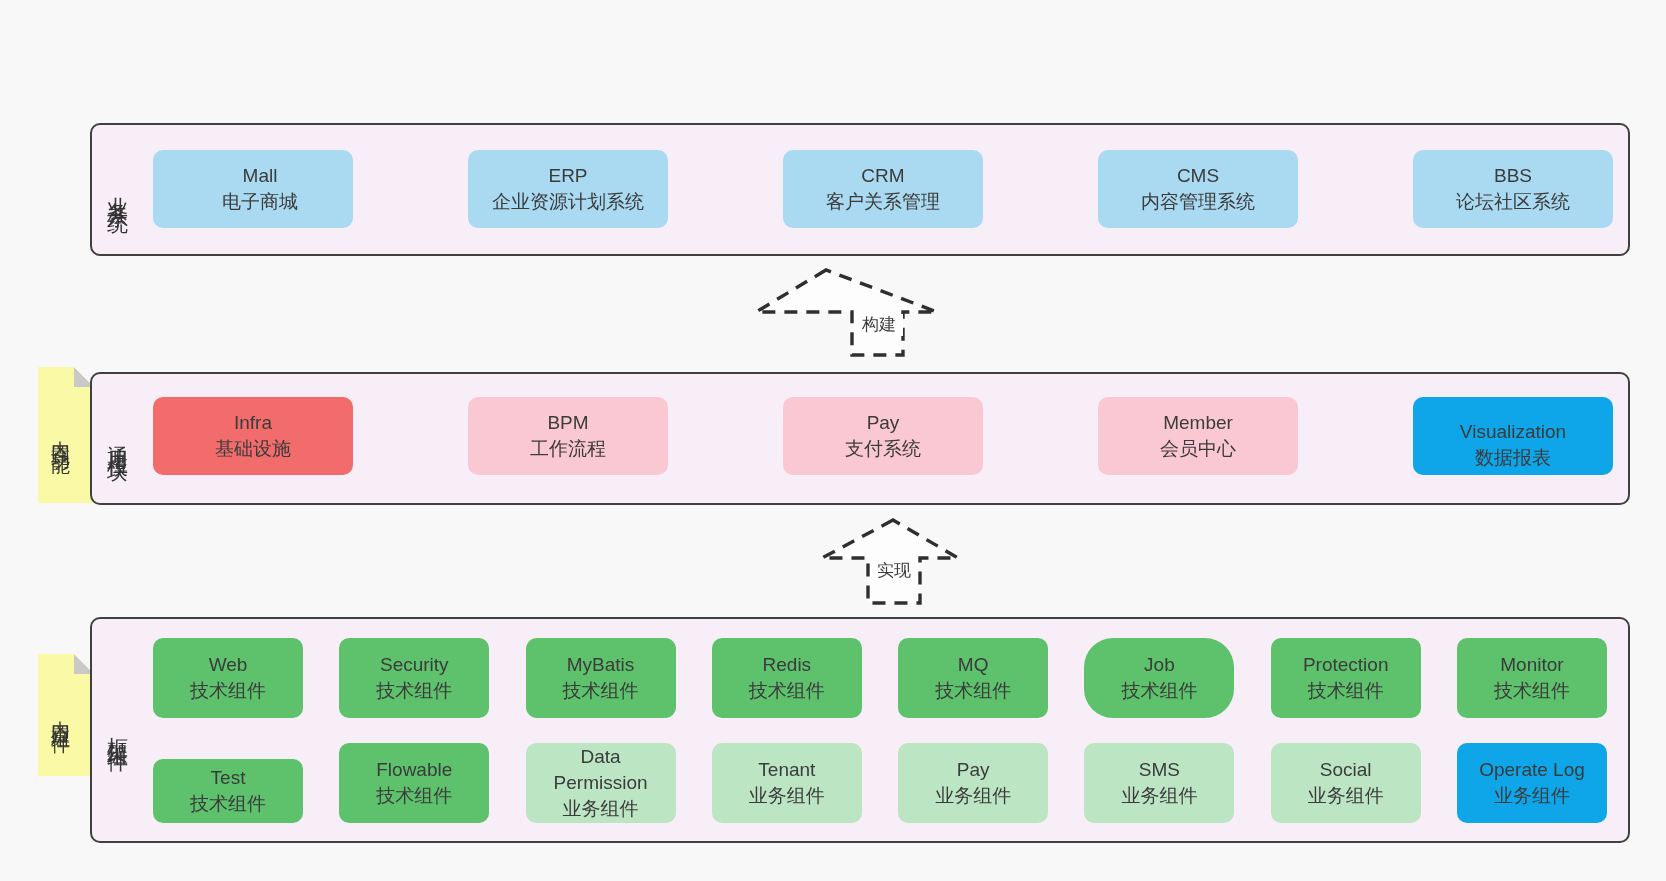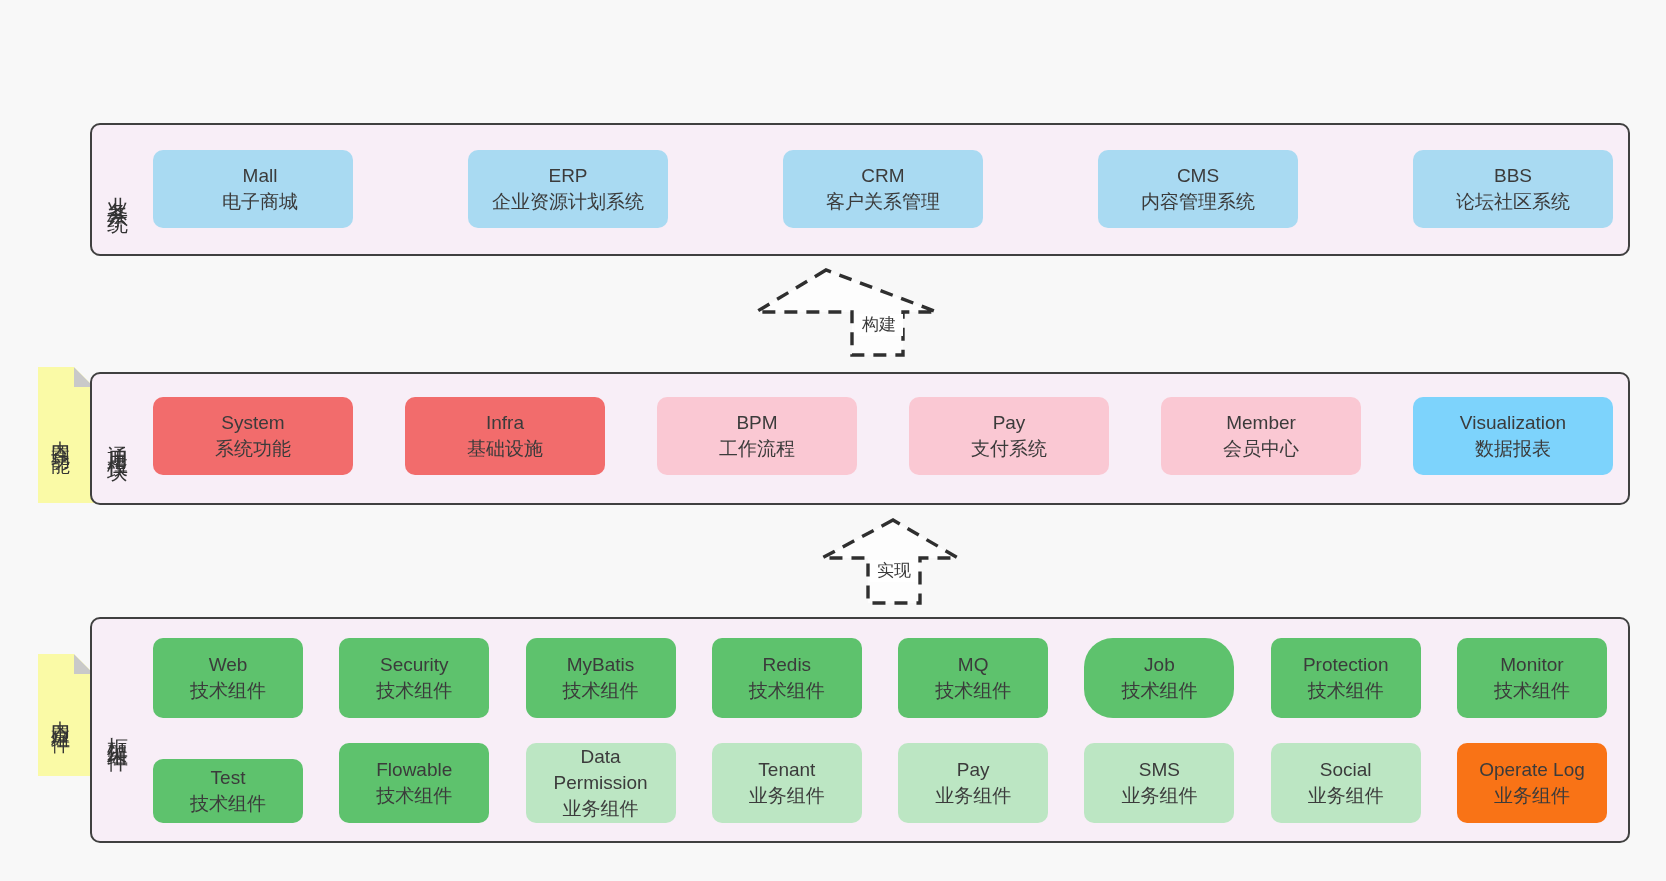--- a/index.html
+++ b/index.html
@@ -134,40 +134,36 @@
     <polygon class="arrow-shape" points="76,6 6,48 102,48 102,91 153,91 153,48 187,48"></polygon>
   </svg>
   <div class="arrow-label" id="label-build">构建</div>
 
   <section class="panel" id="panel-modules">
     <div class="vlabel">
       <span>通用模块</span>
     </div>
     <div class="boxrow" id="row-modules">
         <div class="box wide" style="background: rgb(242, 108, 108);">
-          <div class="box-name">System</div>
-          <div class="box-desc">系统功能</div>
-        </div>
-        <div class="box wide" style="background: rgb(242, 108, 108);">
           <div class="box-name">Infra</div>
           <div class="box-desc">基础设施</div>
         </div>
         <div class="box wide" style="background: rgb(250, 200, 211);">
           <div class="box-name">BPM</div>
           <div class="box-desc">工作流程</div>
         </div>
         <div class="box wide" style="background: rgb(250, 200, 211);">
           <div class="box-name">Pay</div>
           <div class="box-desc">支付系统</div>
         </div>
         <div class="box wide" style="background: rgb(250, 200, 211);">
           <div class="box-name">Member</div>
           <div class="box-desc">会员中心</div>
         </div>
-        <div class="box wide" style="background: #7dd3fc;">
+        <div class="box wide" style="background: #0ea5e9; justify-content: flex-end;">
           <div class="box-name">Visualization</div>
           <div class="box-desc">数据报表</div>
         </div>
       </div>
   </section>
 
   <svg class="arrow-svg" id="arrow-implement" width="145" height="90" viewBox="0 0 145 90">
     <polygon class="arrow-shape" points="75,4 4,42 50,42 50,87 102,87 102,42 140,42"></polygon>
   </svg>
   <div class="arrow-label" id="label-implement">实现</div>
@@ -232,20 +228,20 @@
           <div class="box-desc">业务组件</div>
         </div>
         <div class="box narrow" style="background: rgb(188, 230, 195);">
           <div class="box-name">SMS</div>
           <div class="box-desc">业务组件</div>
         </div>
         <div class="box narrow" style="background: rgb(188, 230, 195);">
           <div class="box-name">Social</div>
           <div class="box-desc">业务组件</div>
         </div>
-        <div class="box narrow" style="background: #f97316;">
+        <div class="box narrow" style="background: #0ea5e9;">
           <div class="box-name">Operate Log</div>
           <div class="box-desc">业务组件</div>
         </div>
       </div>
   </section>
 
 </div>
 
 </body></html>

